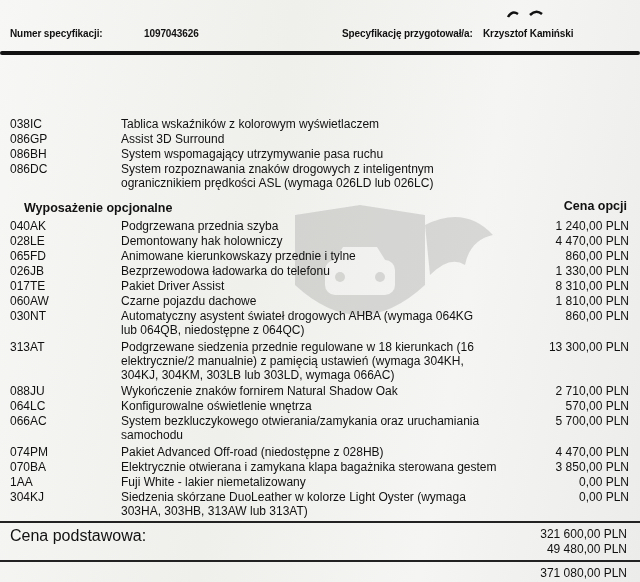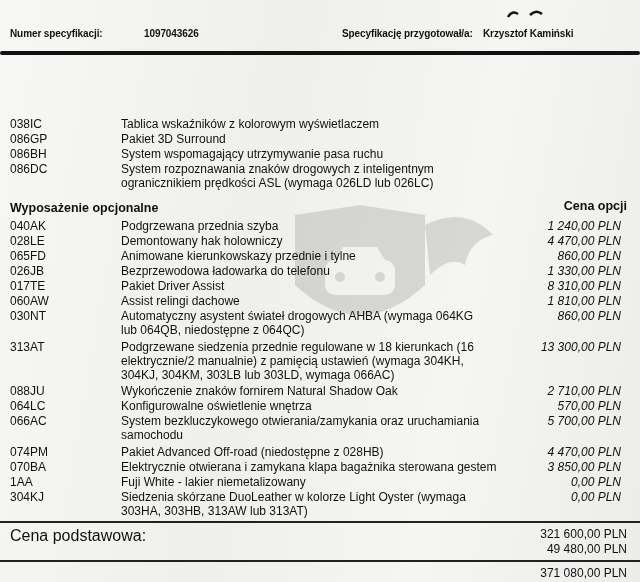--- a/index.html
+++ b/index.html
@@ -15,22 +15,22 @@
     background: linear-gradient(100deg, #f7f7f5 0%, #efefec 40%, #f5f5f3 70%, #ececea 100%);
   }
   .scribble { position: absolute; left: 506px; top: 8px; width: 40px; height: 12px; }
   .hdr { position: absolute; top: 28px; font-size: 10px; font-weight: bold; letter-spacing: -0.1px; }
   .hdr-line { position: absolute; left: 0; top: 51px; width: 640px; height: 4px; background: #111; border-radius: 2px; }
   .watermark { position: absolute; left: 225px; top: 195px; width: 270px; height: 160px; opacity: 0.18; pointer-events: none; }
   .wm-text { position: absolute; left: 300px; top: 319px; font-family: "Liberation Serif", serif; font-size: 15px; letter-spacing: 14px; color: #999; opacity: 0.8; }
   .row { position: absolute; left: 0; width: 640px; font-size: 12px; line-height: 14px; }
   .code { position: absolute; left: 10px; }
   .desc { position: absolute; left: 121px; width: 400px; }
-  .price { position: absolute; right: 19px; text-align: center; white-space: nowrap; font-style: italic; }
-  .section-title { position: absolute; left: 10px; top: 201px; font-size: 12.5px; font-weight: bold; }
+  .price { position: absolute; right: 11px; text-align: center; white-space: nowrap; }
+  .section-title { position: absolute; left: 24px; top: 201px; font-size: 12.5px; font-weight: bold; }
   .col-head { position: absolute; right: 13px; top: 199px; font-size: 12.5px; font-weight: bold; }
   .sep { position: absolute; left: 0; width: 640px; height: 2px; background: #222; }
   .tot { position: absolute; left: 10px; font-size: 16px; }
   .tot-val { position: absolute; right: 13px; font-size: 12px; text-align: right; }
 </style>
 </head>
 <body>
 
 <div class="page">
 
@@ -53,21 +53,21 @@
     <circle cx="115" cy="82" r="5" fill="#555"></circle>
     <circle cx="155" cy="82" r="5" fill="#555"></circle>
   </svg>
 
   <div class="row" style="top:117px">
     <span class="code">038IC</span>
     <span class="desc">Tablica wskaźników z kolorowym wyświetlaczem</span>
   </div>
   <div class="row" style="top:132px">
     <span class="code">086GP</span>
-    <span class="desc">Pakiet 3D Surround</span>
+    <span class="desc">Assist 3D Surround</span>
   </div>
   <div class="row" style="top:147px">
     <span class="code">086BH</span>
     <span class="desc">System wspomagający utrzymywanie pasa ruchu</span>
   </div>
   <div class="row" style="top:162px">
     <span class="code">086DC</span>
     <span class="desc" style="width:390px">System rozpoznawania znaków drogowych z inteligentnym ogranicznikiem prędkości ASL (wymaga 026LD lub 026LC)</span>
   </div>
 
@@ -94,21 +94,21 @@
     <span class="desc">Bezprzewodowa ładowarka do telefonu</span>
     <span class="price">1 330,00 PLN</span>
   </div>
   <div class="row" style="top:279px">
     <span class="code">017TE</span>
     <span class="desc">Pakiet Driver Assist</span>
     <span class="price">8 310,00 PLN</span>
   </div>
   <div class="row" style="top:294px">
     <span class="code">060AW</span>
-    <span class="desc">Assist relingi dachowe</span>
+    <span class="desc">Czarne pojazdu dachowe</span>
     <span class="price">1 810,00 PLN</span>
   </div>
   <div class="row" style="top:309px">
     <span class="code">030NT</span>
     <span class="desc" style="width:370px">Automatyczny asystent świateł drogowych AHBA (wymaga 064KG lub 064QB, niedostępne z 064QC)</span>
     <span class="price">860,00 PLN</span>
   </div>
   <div class="row" style="top:340px">
     <span class="code">313AT</span>
     <span class="desc" style="width:370px">Podgrzewane siedzenia przednie regulowane w 18 kierunkach (16 elektrycznie/2 manualnie) z pamięcią ustawień (wymaga 304KH, 304KJ, 304KM, 303LB lub 303LD, wymaga 066AC)</span>

